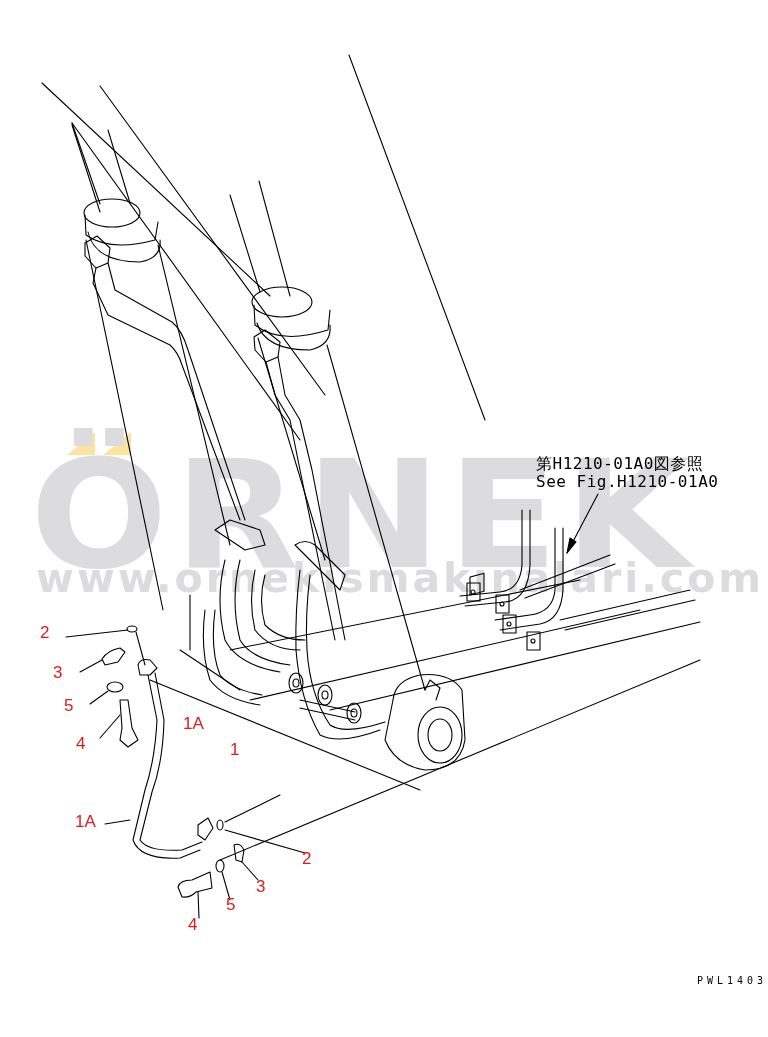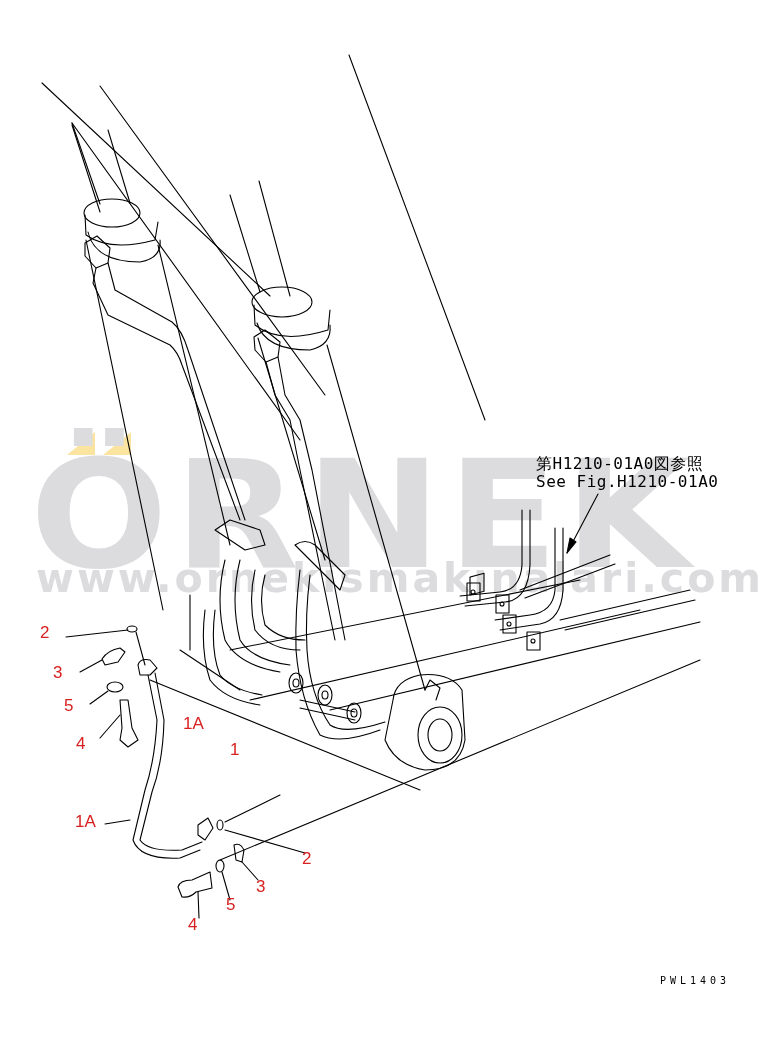--- a/index.html
+++ b/index.html
@@ -4,21 +4,21 @@
 <style>
   html, body { margin: 0; padding: 0; background: #ffffff; }
   body { width: 768px; height: 1037px; position: relative; overflow: hidden; font-family: "DejaVu Sans", sans-serif; }
   #canvas { position: absolute; left: 0; top: 0; width: 672px; height: 1037px; }
   .wm-text { position: absolute; font-family: "DejaVu Sans", sans-serif; font-weight: bold; color: #dcdbdd; white-space: nowrap; pointer-events: none; }
   #wm-big { left: 30px; top: 440px; font-size: 150px; line-height: 150px; letter-spacing: 6px; transform: scaleX(1.08); transform-origin: left top; }
   #wm-url { left: 36px; top: 556px; font-size: 41px; line-height: 44px; letter-spacing: 3px; }
   .drawing { position: absolute; left: 0; top: 0; }
   .label { position: absolute; font-family: "Liberation Sans", sans-serif; font-size: 17px; color: #d82020; line-height: 18px; }
   .ref { position: absolute; font-family: "DejaVu Sans Mono", monospace; font-size: 16px; color: #000; letter-spacing: 0.5px; line-height: 16px; white-space: nowrap; }
-  .code { position: absolute; font-family: "DejaVu Sans Mono", monospace; font-size: 10px; color: #000; letter-spacing: 4px; }
+  .code { position: absolute; font-family: "DejaVu Sans Mono", monospace; font-size: 10px; color: #000; letter-spacing: 4px; margin-left: 37px; }
 </style>
 </head>
 <body>
 
 <div id="canvas">
 
   <svg class="drawing" width="768" height="1037">
     <polygon points="67,455 95,432 95,455" fill="#fbe4a0"></polygon>
     <polygon points="103,455 131,432 131,455" fill="#fbe4a0"></polygon>
   </svg>

